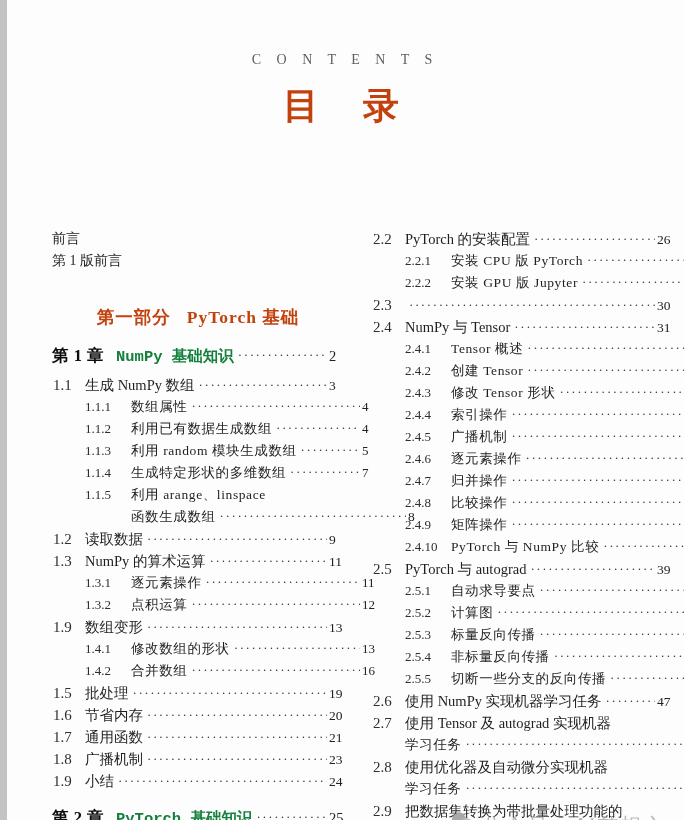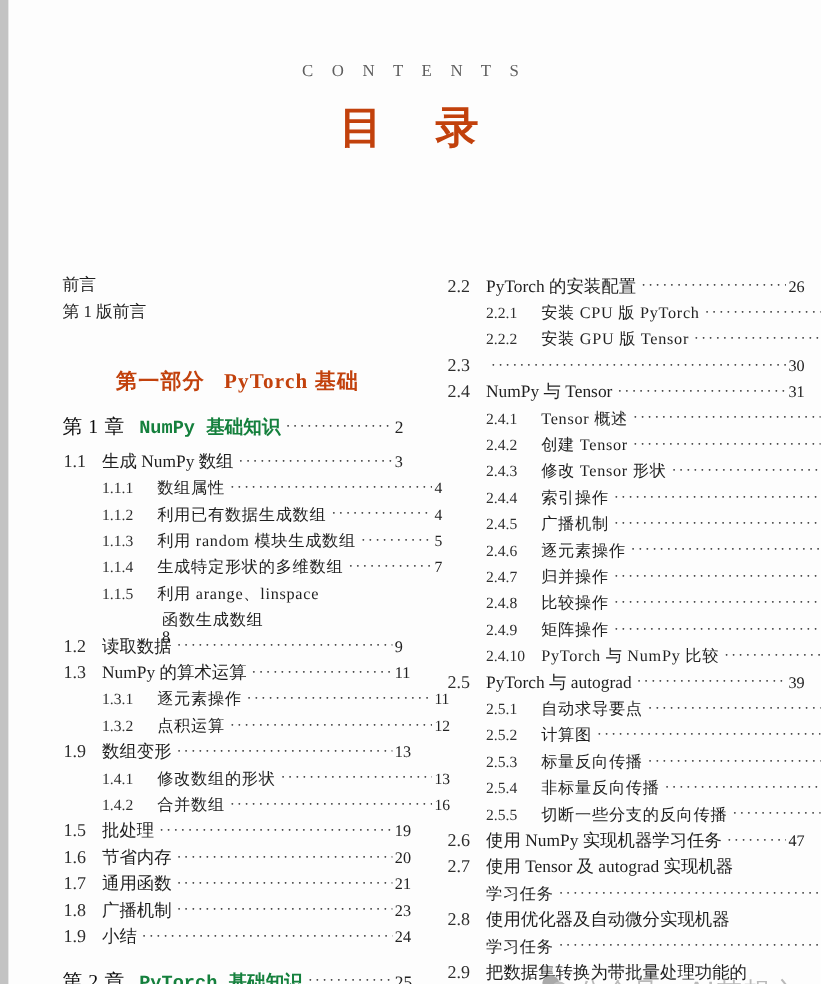--- a/index.html
+++ b/index.html
@@ -108,21 +108,21 @@
   .row.lv1 .title { font-size: 14.5px; }
 
   
   .row.lv2 { padding-left: 33px; }
   .row.lv2 .num   { width: 46px; font-size: 13px; }
   .row.lv2 .title { font-size: 13.5px; letter-spacing: .6px; }
   .row.lv2 .pg    { font-size: 13px; }
 
   
   .row.cont-l1 { padding-left: 33px; }
-  .row.cont-l2 { padding-left: 79px; flex-direction: column; }
+  .row.cont-l2 { padding-left: 79px; }
   .row.cont-l1 .title, .row.cont-l2 .title { letter-spacing: .6px; font-size: 13.5px; }
 
   
   .part-heading {
     height: 46px;
     display: flex;
     align-items: center;
     justify-content: center;
     font-size: 17.5px;
     font-weight: bold;
@@ -133,21 +133,21 @@
   .part-heading .pt-name { margin-right: 16px; }
 
   
   .row.chapter {
     height: 30px;
     align-items: baseline;
     padding-top: 4px;
   }
   .row.chapter .num {
     font-size: 16.5px;
-    font-weight: normal;
+    font-weight: bold;
     color: #0d0d0d;
     margin-right: 12px;
     letter-spacing: .5px;
   }
   .row.chapter .title {
     font-family: Liberation Mono, monospace;
     font-size: 15.5px;
     font-weight: bold;
     color: #15803d;
     letter-spacing: 0px;
@@ -347,21 +347,21 @@
           <span class="dots"></span>
           <span class="pg">26</span>
         </div>
         <div class="row lv2">
           <span class="num">2.2.1</span>
           <span class="title">安装 CPU 版 PyTorch</span>
           <span class="dots"></span>
         </div>
         <div class="row lv2">
           <span class="num">2.2.2</span>
-          <span class="title">安装 GPU 版 Tensor</span>
+          <span class="title">安装 GPU 版 Jupyter</span>
           <span class="dots"></span>
         </div>
         <div class="row lv1">
           <span class="num">2.3</span>
           <span class="dots"></span>
           <span class="pg">30</span>
         </div>
         <div class="row lv1">
           <span class="num">2.4</span>
           <span class="title">NumPy 与 Tensor</span>

